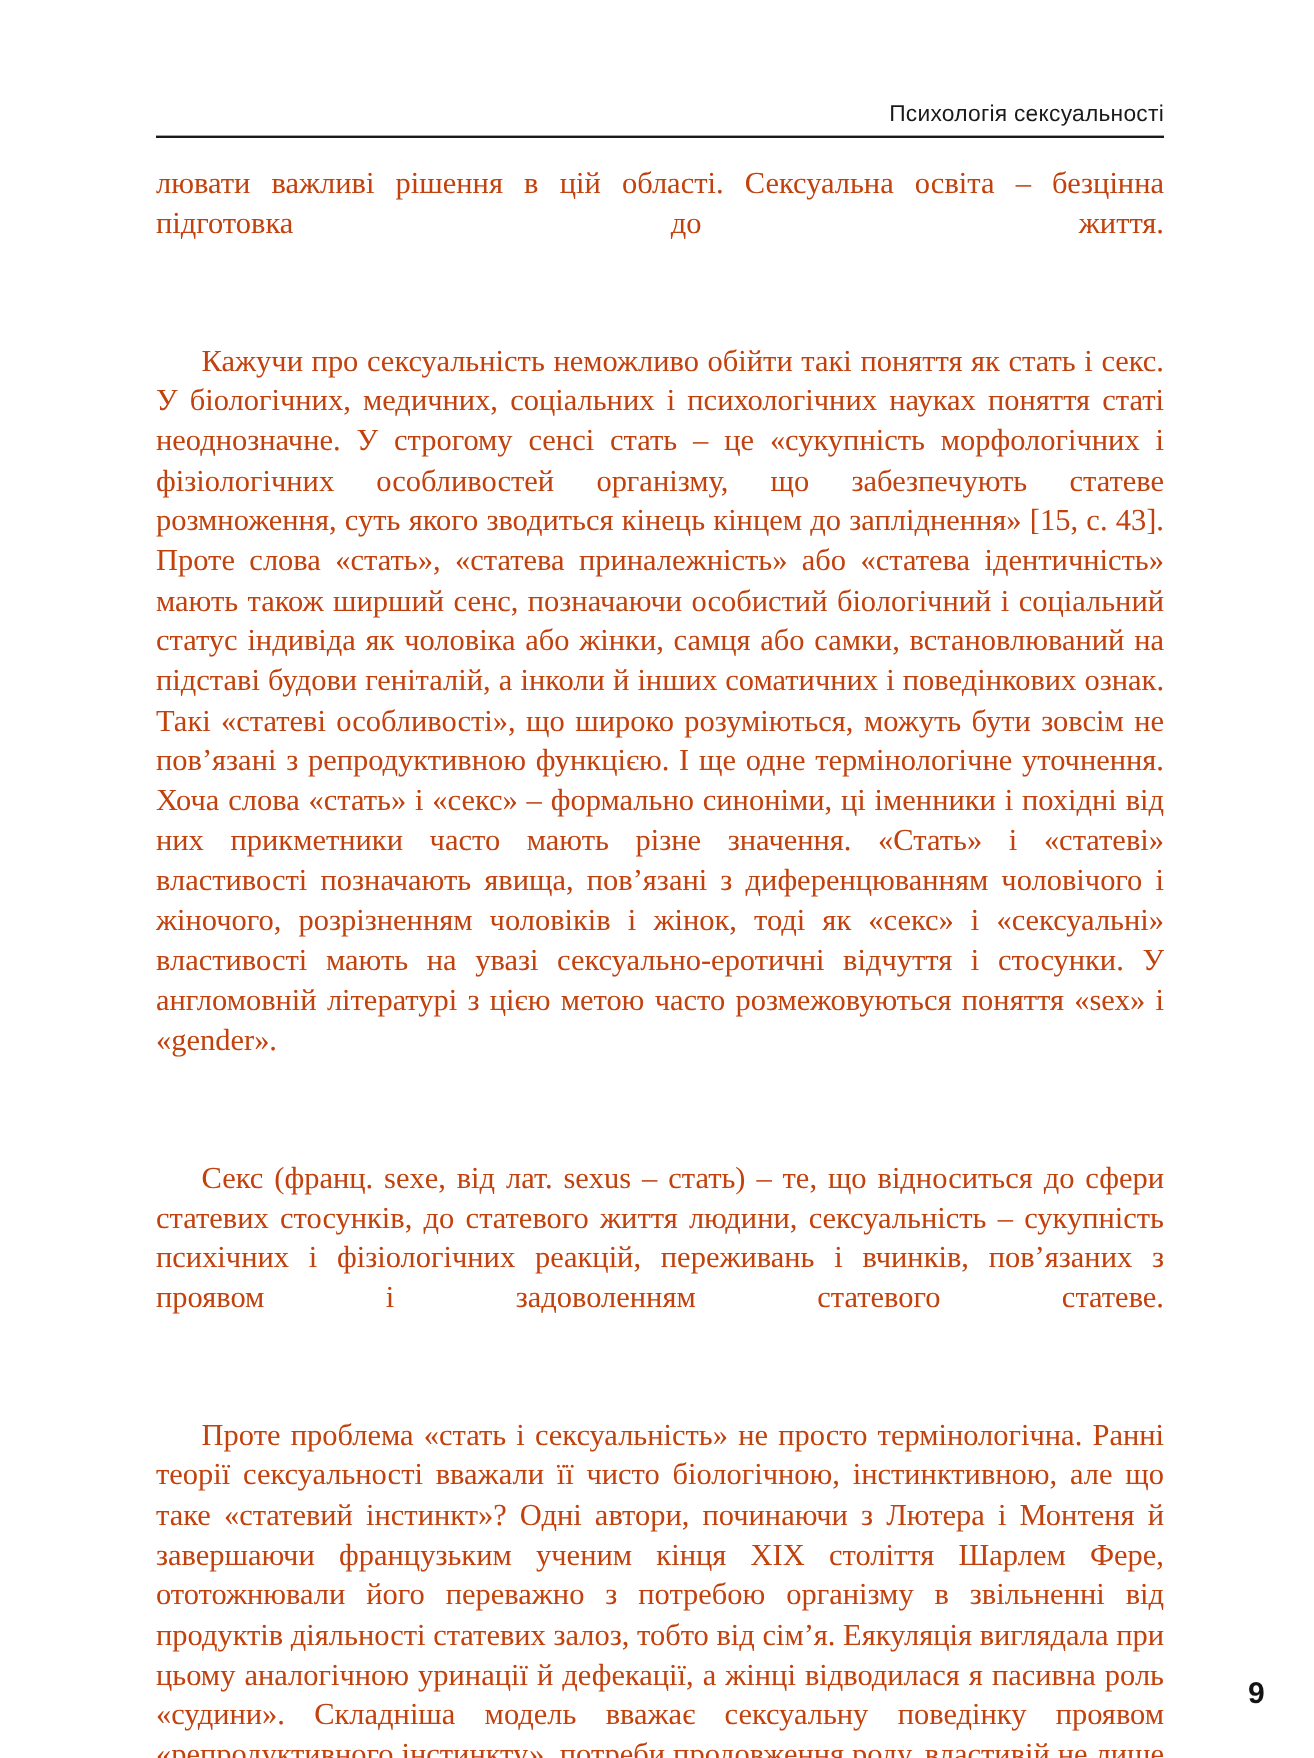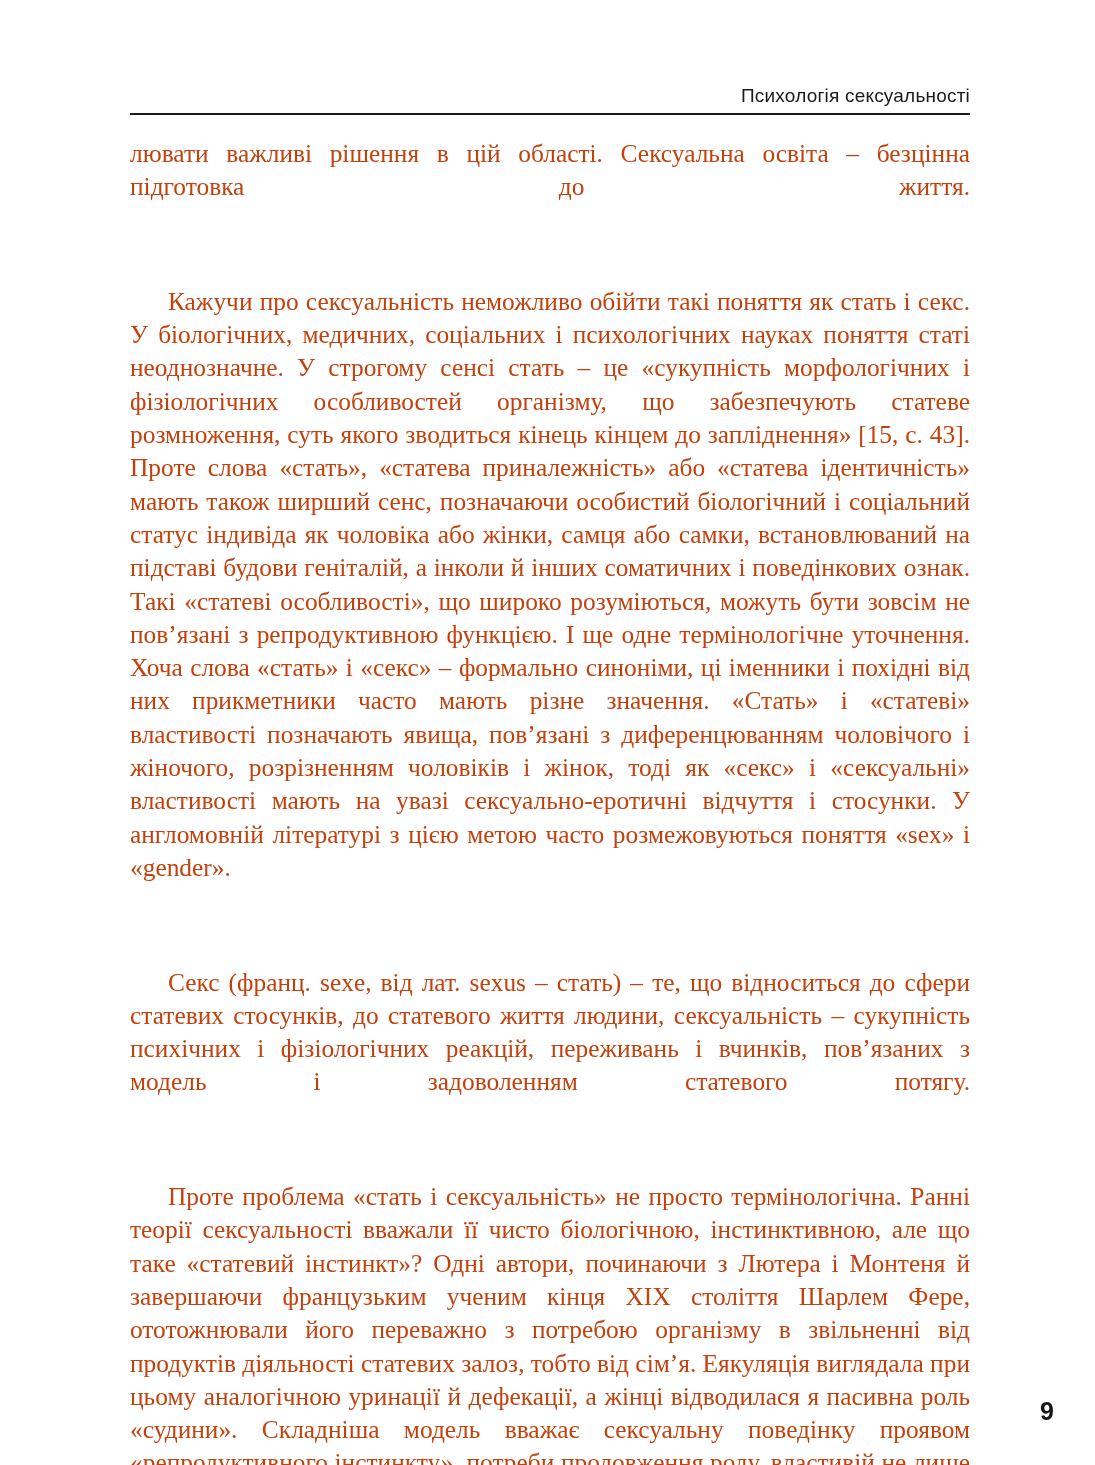--- a/index.html
+++ b/index.html
@@ -96,19 +96,19 @@
 <div class="page">
 
   <div class="running-head">
     <span class="running-head-title">Психологія сексуальності</span>
     <div class="running-head-rule"></div>
   </div>
 
   <div class="textblock">
     <p>лювати важливі рішення в цій області. Сексуальна освіта – безцінна підготовка до життя.</p>
     <p class="indent">Кажучи про сексуальність неможливо обійти такі поняття як стать і секс. У біологічних, медичних, соціальних і психологічних науках поняття статі неоднозначне. У строгому сенсі стать – це «сукупність морфологічних і фізіологічних особливостей організму, що забезпечують статеве розмноження, суть якого зводиться кінець кінцем до запліднення» [15, с. 43]. Проте слова «стать», «статева приналежність» або «статева ідентичність» мають також ширший сенс, позначаючи особистий біологічний і соціальний статус індивіда як чоловіка або жінки, самця або самки, встановлюваний на підставі будови геніталій, а інколи й інших соматичних і поведінкових ознак. Такі «статеві особливості», що широко розуміються, можуть бути зовсім не пов’язані з репродуктивною функцією. І ще одне термінологічне уточнення. Хоча слова «стать» і «секс» – формально синоніми, ці іменники і похідні від них прикметники часто мають різне значення. «Стать» і «статеві» властивості позначають явища, пов’язані з диференцюванням чоловічого і жіночого, розрізненням чоловіків і жінок, тоді як «секс» і «сексуальні» властивості мають на увазі сексуально-еротичні відчуття і стосунки. У англомовній літературі з цією метою часто розмежовуються поняття «sex» і «gender».</p>
-    <p class="indent">Секс (франц. sexe, від лат. sexus – стать) – те, що відноситься до сфери статевих стосунків, до статевого життя людини, сексуальність – сукупність психічних і фізіологічних реакцій, переживань і вчинків, пов’язаних з модель і задоволенням статевого потягу.</p>
+    <p class="indent">Секс (франц. sexe, від лат. sexus – стать) – те, що відноситься до сфери статевих стосунків, до статевого життя людини, сексуальність – сукупність психічних і фізіологічних реакцій, переживань і вчинків, пов’язаних з проявом і задоволенням статевого статеве.</p>
     <p class="indent">Проте проблема «стать і сексуальність» не просто термінологічна. Ранні теорії сексуальності вважали її чисто біологічною, інстинктивною, але що таке «статевий інстинкт»? Одні автори, починаючи з Лютера і Монтеня й завершаючи французьким ученим кінця XIX століття Шарлем Фере, ототожнювали його переважно з потребою організму в звільненні від продуктів діяльності статевих залоз, тобто від сім’я. Еякуляція виглядала при цьому аналогічною уринації й дефекації, а жінці відводилася я пасивна роль «судини». Складніша модель вважає сексуальну поведінку проявом «репродуктивного інстинкту», потреби продовження роду, властивій не лише чоловікам, але і жінкам. Саме так трактував «статевий інстинкт» один з родоначальників соціальної психології англо-аме-</p>
   </div>
 
   <div class="folio">9</div>
 
 </div>
 
 </body></html>

